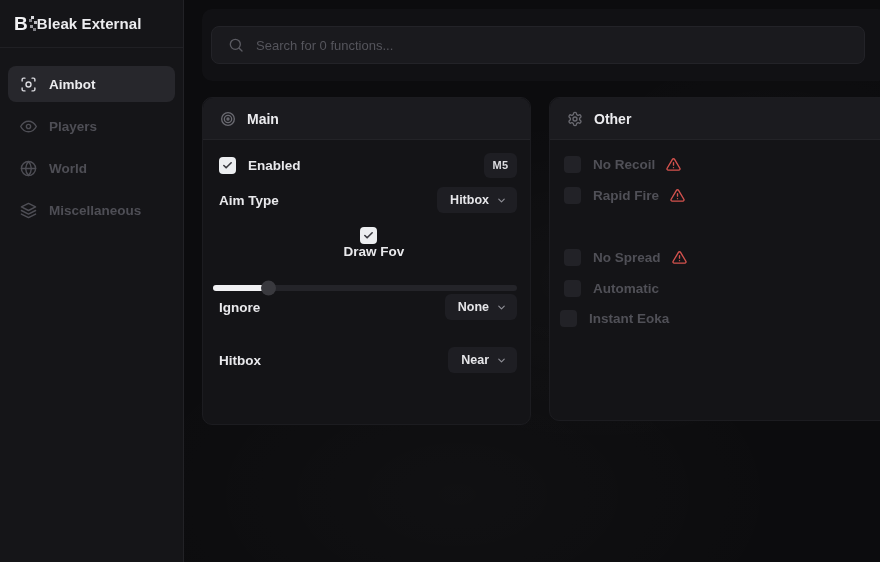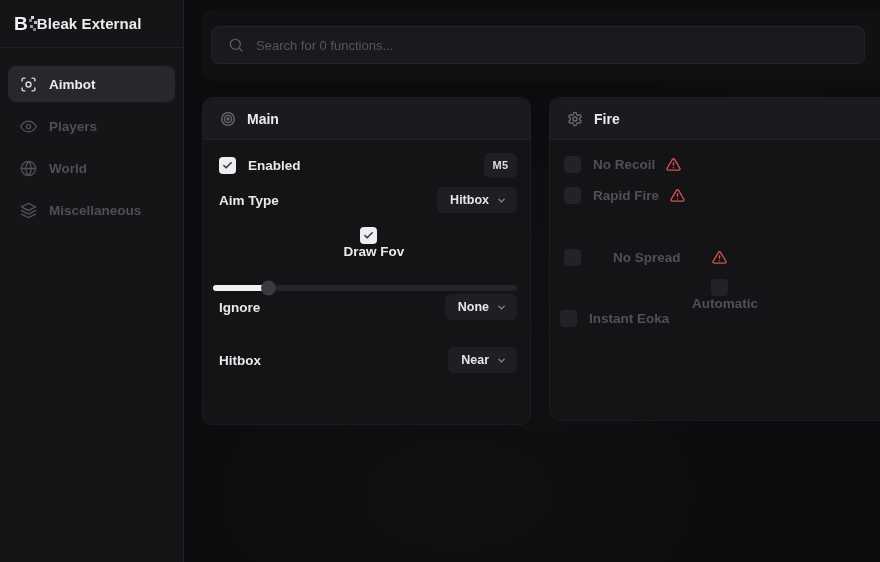--- a/index.html
+++ b/index.html
@@ -270,21 +270,21 @@
 </div>
 
 <div class="panel panel-other">
   <div class="panel-header">
     <span class="picon">
       <svg width="16" height="16" viewBox="0 0 24 24" fill="none" stroke="currentColor" stroke-width="2" stroke-linecap="round" stroke-linejoin="round">
           <path d="M12.22 2h-.44a2 2 0 0 0-2 2v.18a2 2 0 0 1-1 1.73l-.43.25a2 2 0 0 1-2 0l-.15-.08a2 2 0 0 0-2.73.73l-.22.38a2 2 0 0 0 .73 2.73l.15.1a2 2 0 0 1 1 1.72v.51a2 2 0 0 1-1 1.74l-.15.09a2 2 0 0 0-.73 2.73l.22.38a2 2 0 0 0 2.73.73l.15-.08a2 2 0 0 1 2 0l.43.25a2 2 0 0 1 1 1.73V20a2 2 0 0 0 2 2h.44a2 2 0 0 0 2-2v-.18a2 2 0 0 1 1-1.73l.43-.25a2 2 0 0 1 2 0l.15.08a2 2 0 0 0 2.73-.73l.22-.39a2 2 0 0 0-.73-2.73l-.15-.08a2 2 0 0 1-1-1.74v-.5a2 2 0 0 1 1-1.74l.15-.09a2 2 0 0 0 .73-2.73l-.22-.38a2 2 0 0 0-2.73-.73l-.15.08a2 2 0 0 1-2 0l-.43-.25a2 2 0 0 1-1-1.73V4a2 2 0 0 0-2-2z"></path>
           <circle cx="12" cy="12" r="3"></circle>
         </svg>
     </span>
-    <span class="panel-title">Fire</span>
+    <span class="panel-title">Other</span>
   </div>
 
   <div class="row" style="top: 88px; height: 18px; left: 14px;">
     <span class="checkbox"></span>
     <span class="o-label">Rapid Fire</span>
     <span class="warn">
       <svg width="15" height="15" viewBox="0 0 24 24" fill="none" stroke="currentColor" stroke-width="2.2" stroke-linecap="round" stroke-linejoin="round">
           <path d="M10.29 3.86 1.82 18a2 2 0 0 0 1.71 3h16.94a2 2 0 0 0 1.71-3L13.71 3.86a2 2 0 0 0-3.42 0z"></path>
           <line x1="12" y1="9" x2="12" y2="13"></line>
           <line x1="12" y1="17" x2="12.01" y2="17"></line>
@@ -298,33 +298,33 @@
     <span class="warn">
       <svg width="15" height="15" viewBox="0 0 24 24" fill="none" stroke="currentColor" stroke-width="2.2" stroke-linecap="round" stroke-linejoin="round">
           <path d="M10.29 3.86 1.82 18a2 2 0 0 0 1.71 3h16.94a2 2 0 0 0 1.71-3L13.71 3.86a2 2 0 0 0-3.42 0z"></path>
           <line x1="12" y1="9" x2="12" y2="13"></line>
           <line x1="12" y1="17" x2="12.01" y2="17"></line>
         </svg>
     </span>
   </div>
 
 
-  <div class="row" style="top: 150px; height: 18px; left: 14px; gap: 20px;">
+  <div class="row" style="top: 150px; height: 18px; left: 14px;">
     <span class="checkbox"></span>
     <span class="o-label">No Spread</span>
     <span class="warn">
       <svg width="15" height="15" viewBox="0 0 24 24" fill="none" stroke="currentColor" stroke-width="2.2" stroke-linecap="round" stroke-linejoin="round">
           <path d="M10.29 3.86 1.82 18a2 2 0 0 0 1.71 3h16.94a2 2 0 0 0 1.71-3L13.71 3.86a2 2 0 0 0-3.42 0z"></path>
           <line x1="12" y1="9" x2="12" y2="13"></line>
           <line x1="12" y1="17" x2="12.01" y2="17"></line>
         </svg>
     </span>
   </div>
 
-  <div class="row" style="top: 181px; height: 18px; left: 14px; flex-direction: column;">
+  <div class="row" style="top: 181px; height: 18px; left: 14px;">
     <span class="checkbox"></span>
     <span class="o-label">Automatic</span>
   </div>
 
   <div class="row" style="top: 211px; height: 18px; left: 10px; align-items: center;">
     <span class="checkbox"></span>
     <span class="o-label">Instant Eoka</span>
   </div>
 </div>
 

